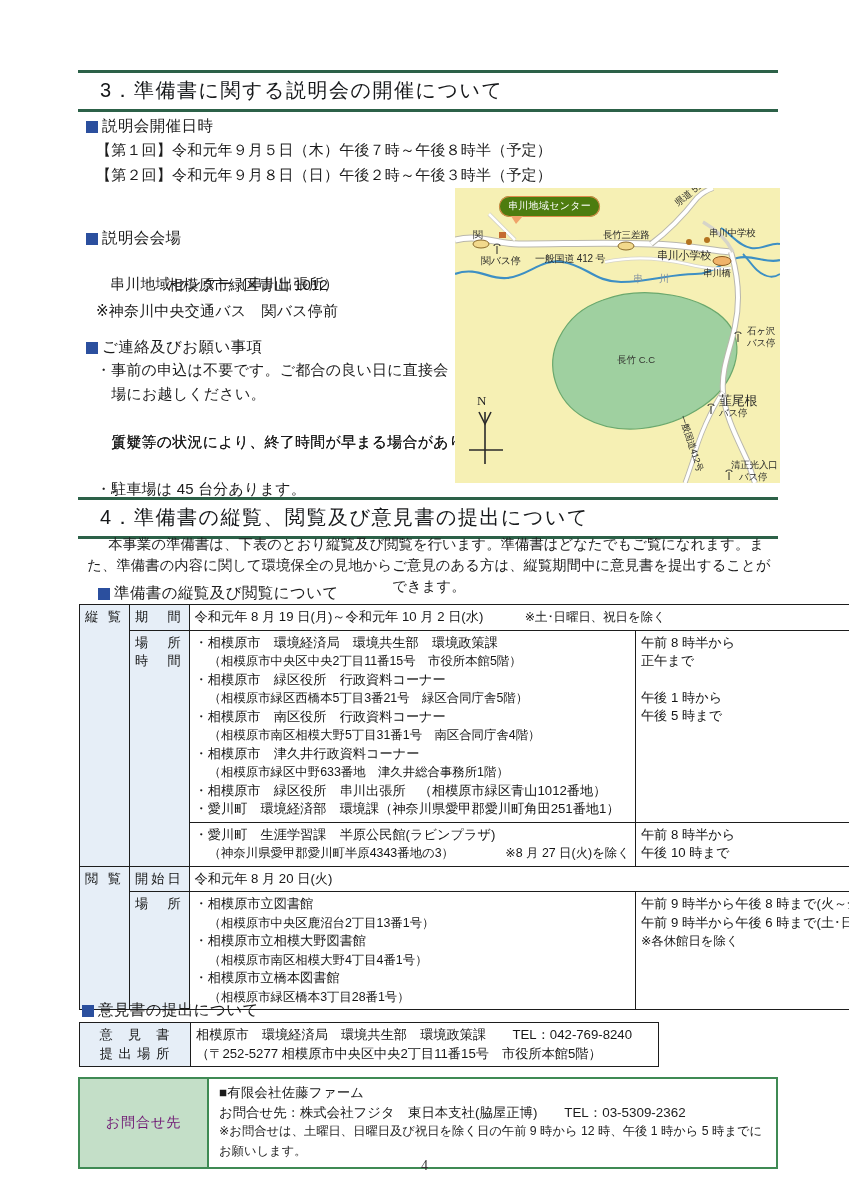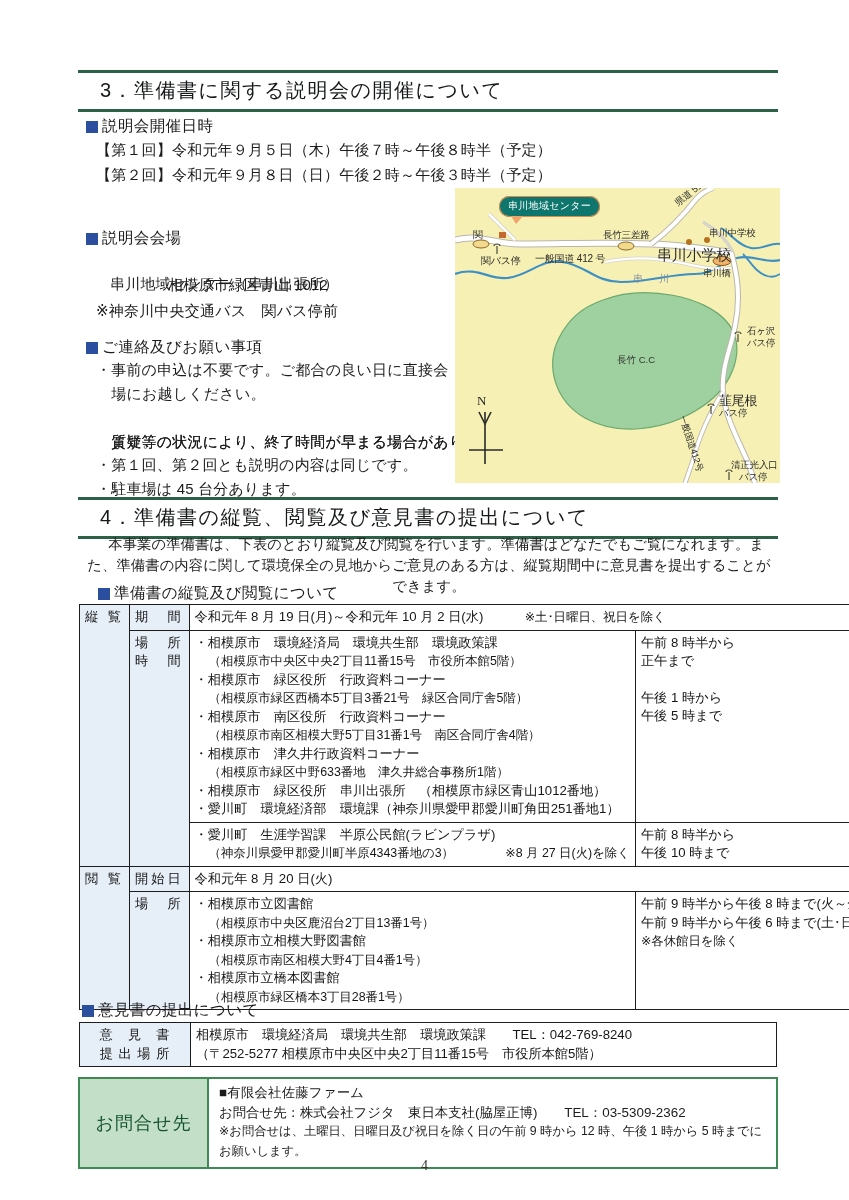--- a/index.html
+++ b/index.html
@@ -85,21 +85,21 @@
   .map-label {
     position: absolute;
     font-size: 8.5px;
     color: #2a2a28;
     white-space: nowrap;
     letter-spacing: -0.2px;
     line-height: 10px;
   }
   .map-callout {
     position: absolute;
-    background: #0f766e;
+    background: #4d7c0f;
     color: #ffffff;
     font-size: 10px;
     padding: 3px 9px 4px;
     border-radius: 11px;
     white-space: nowrap;
     letter-spacing: 0.3px;
     box-shadow: 0 0 0 1px #e08b4c inset;
   }
   .map-callout:after {
     content: "";
@@ -170,23 +170,23 @@
     background: #ffffff;
   }
   .contact .c-label {
     background: #c4dfc8;
     border-right: 2px solid #3f8a54;
     width: 127px;
     flex: 0 0 127px;
     display: flex;
     align-items: center;
     justify-content: center;
-    font-size: 18px;
+    font-size: 14px;
     letter-spacing: 1px;
-    color: #14532d;
+    color: #701a75;
   }
   .contact .c-body {
     padding: 4px 8px 6px 10px;
     font-size: 13.4px;
     line-height: 19.5px;
   }
   .contact .c-body .ln1 { letter-spacing: 0.2px; }
   .contact .c-body .ln3 { font-size: 12.3px; }
 
   .page-num {
@@ -228,21 +228,20 @@
     <span class="sq"></span>
     <span>ご連絡及びお願い事項</span>
   </div>
   <div class="body-line" style="left:96px; top:362px;">・事前の申込は不要です。ご都合の良い日に直接会</div>
   <div class="body-line" style="left:96px; top:386px;">　場にお越しください。</div>
   <div class="body-line" style="left:96px; top:434px;">　質疑等の状況により、終了時間が早まる場合があり</div>
 
   <div class="body-line" style="left:96px; top:434px;">　質疑等の状況により、終了時間が早まる場合があり</div>
 
   <div class="body-line" style="left:96px; top:434px;">　ます。</div>
-  <div class="body-line" style="left:96px; top:457px;">・第１回、第２回とも説明の内容は同じです。</div>
   <div class="body-line" style="left:96px; top:481px;">・駐車場は 45 台分あります。</div>
 
   <div class="map">
     <svg width="325" height="295" viewBox="0 0 325 295">
 
       <path d="M148 112 C 190 96, 250 108, 272 134 C 292 158, 280 196, 248 218 C 210 244, 162 248, 130 230 C 100 213, 90 178, 104 150 C 114 130, 128 119, 148 112 Z" fill="#9fd0a0" stroke="#6aa86d" stroke-width="1.2"></path>
 
       <path d="M0 86 C 22 78, 34 92, 52 90 C 74 88, 86 70, 108 74 C 132 78, 140 94, 166 94 C 196 94, 214 86, 240 86 C 258 86, 266 74, 282 70 C 298 66, 310 76, 325 72" fill="none" stroke="#3d8fc4" stroke-width="2.2"></path>
       <path d="M266 40 C 276 46, 284 58, 296 60 C 308 62, 316 54, 325 56" fill="none" stroke="#3d8fc4" stroke-width="2"></path>
       <path d="M288 66 C 296 74, 300 84, 312 88 C 318 90, 322 88, 325 86" fill="none" stroke="#3d8fc4" stroke-width="1.8"></path>
@@ -291,21 +290,21 @@
     </svg>
 
     <div class="map-callout" style="left:44px; top:8px;">串川地域センター</div>
 
     <div class="map-label" style="left:18px; top:42px; font-size:10px;">関</div>
     <div class="map-label" style="left:26px; top:68px; font-size:10px;">関バス停</div>
     <div class="map-label" style="left:80px; top:66px; font-size:10px;">一般国道 412 号</div>
     <div class="map-label" style="left:148px; top:42px; font-size:9.5px;">長竹三差路</div>
     <div class="map-label" style="left:218px; top:12px; font-size:9.5px; transform:rotate(-38deg); transform-origin:left top;">県道 513 号</div>
     <div class="map-label" style="left:254px; top:40px; font-size:9.5px;">串川中学校</div>
-    <div class="map-label" style="left:202px; top:62px; font-size:15px;">串川小学校</div>
+    <div class="map-label" style="left:202px; top:62px; font-size:11px;">串川小学校</div>
     <div class="map-label" style="left:248px; top:80px; font-size:9.5px;">串川橋</div>
     <div class="map-label" style="left:178px; top:86px; font-size:10px; color:#7f8fa0; letter-spacing:3px;">串　川</div>
     <div class="map-label" style="left:292px; top:138px; font-size:9.5px;">石ヶ沢</div>
     <div class="map-label" style="left:292px; top:150px; font-size:9.5px;">バス停</div>
     <div class="map-label" style="left:264px; top:208px; font-size:13px;">韮尾根</div>
     <div class="map-label" style="left:264px; top:220px; font-size:9.5px;">バス停</div>
     <div class="map-label" style="left:232px; top:226px; font-size:9px; transform:rotate(72deg); transform-origin:left top;">一般国道412号</div>
     <div class="map-label" style="left:276px; top:272px; font-size:9.5px;">清正光入口</div>
     <div class="map-label" style="left:284px; top:284px; font-size:9.5px;">バス停</div>
 
@@ -403,21 +402,21 @@
         </td>
       </tr>
     </tbody>
   </table>
 
   <div class="bullet-head" style="left:82px; top:1000px;">
     <span class="sq"></span>
     <span>意見書の提出について</span>
   </div>
 
-  <table class="doc" style="left:79px; top:1022px; width:698px;">
+  <table class="doc" style="left:79px; top:1022px; width:580px;">
     <tbody>
       <tr>
         <td class="lbl mid" style="width:100px; letter-spacing:1px;">
           <div>意　見　書</div>
           <div>提 出 場 所</div>
         </td>
         <td>
           <div class="nw">相模原市　環境経済局　環境共生部　環境政策課　　TEL：042-769-8240</div>
           <div class="nw">（〒252-5277 相模原市中央区中央2丁目11番15号　市役所本館5階）</div>
         </td>

